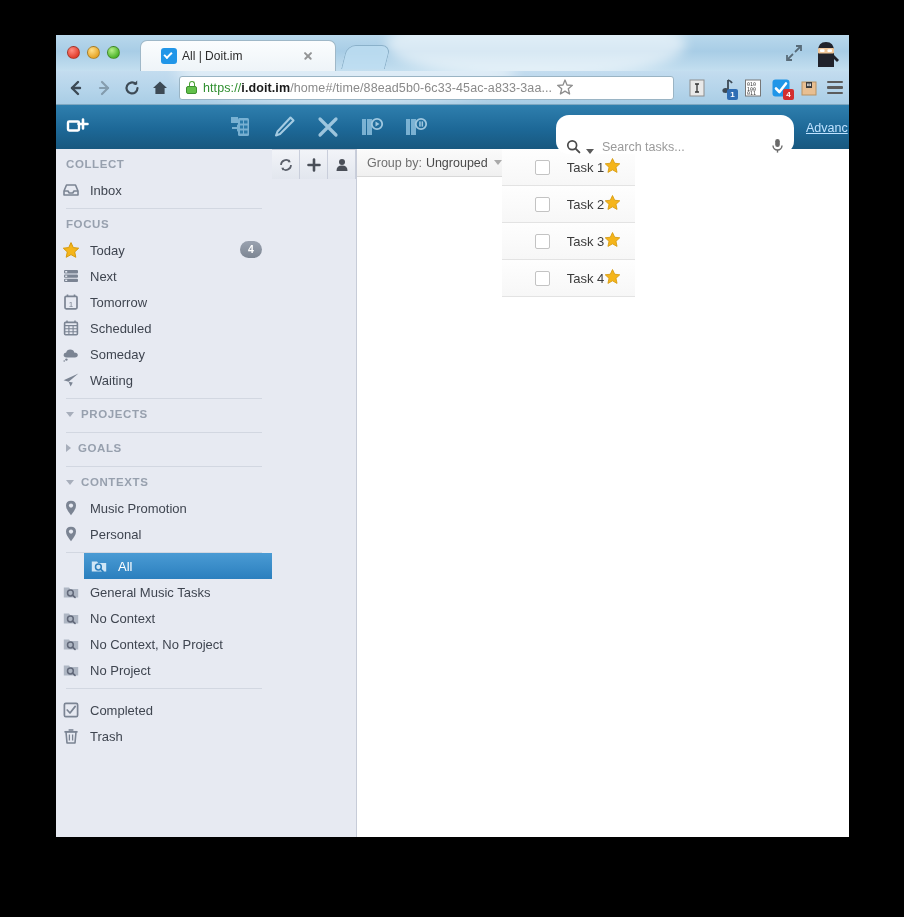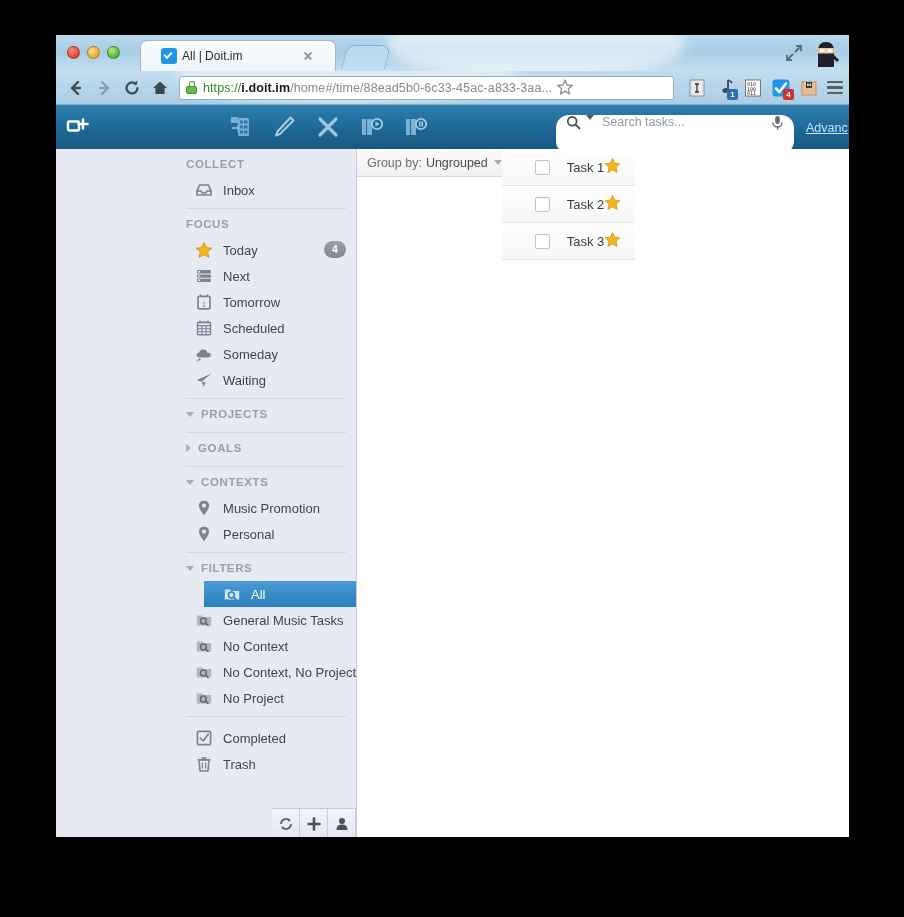--- a/index.html
+++ b/index.html
@@ -141,49 +141,49 @@
     background: linear-gradient(180deg,#2f7fae 0%, #1d6897 55%, #18587f 100%);
     display: flex; align-items: center; position: relative;
   }
   .tb-ico { width: 44px; height: 44px; display: flex; align-items: center; justify-content: center; flex:none; }
   .tb-gap { width: 118px; flex: none; }
 
   .search-wrap {
     position: absolute; left: 500px; top: 10px;
     width: 238px; height: 39px;
     background: #fff; border-radius: 13px;
-    display: flex; align-items: flex-start; padding: 0 10px;
+    display: flex; align-items: flex-end; padding: 0 10px;
   }
   .search-input-text { flex: 1; font-size: 12.5px; color: #9a9a9a; margin-left: 8px; }
   .adv-link {
     position: absolute; left: 750px; top: 16px;
     font-size: 12.5px; color: #bfe2ff; text-decoration: underline;
     white-space: nowrap;
   }
 
   .body-row { display: flex; height: 689px; }
 
   
   .sidebar {
     width: 301px; flex: none; background: #e7eaf2;
     border-right: 1px solid #c7ccd8;
-    display: flex; flex-direction: column; position: relative; align-items: flex-end;
+    display: flex; position: relative;
   }
   .sb-scroll { flex: 1; overflow: hidden; }
   .sec-head {
     font-size: 11.5px; font-weight: bold; color: #97a0ae;
     letter-spacing: .6px; padding: 9px 0 7px 10px;
     display: flex; align-items: center; gap: 7px;
   }
   .caret { width: 0; height: 0; flex: none; }
   .caret.down { border-left: 4.5px solid transparent; border-right: 4.5px solid transparent; border-top: 5px solid #a7aebb; }
   .caret.right { border-top: 4.5px solid transparent; border-bottom: 4.5px solid transparent; border-left: 5px solid #a7aebb; }
   .sb-item {
     height: 26px; display: flex; align-items: center;
-    padding-left: 17px; font-size: 13px; color: #3f4550; position: relative;
+    padding-left: 4px; font-size: 13px; color: #3f4550; position: relative;
   }
   .sb-item .ic { width: 22px; flex: none; display:flex; align-items:center; justify-content:center; margin-right: 8px; }
   .sb-item.sel { background: linear-gradient(180deg,#4a9bd4,#2b7fbe); color: #fff; margin-left: 28px; }
   .sb-badge {
     position: absolute; right: 10px; top: 4px;
     min-width: 22px; height: 17px; padding: 0 6px;
     background: linear-gradient(180deg,#9aa2b0,#7d8693);
     border-radius: 9px; color: #fff; font-size: 10.5px; font-weight: bold;
     line-height: 17px; text-align: center;
   }
@@ -537,24 +537,20 @@
               <div class="sb-item">
                 <span class="ic">
                   <svg width="18" height="18" viewBox="0 0 18 18">
                     <path d="M9 1.8 Q14 1.8 14 6.6 Q14 10.4 9 16.2 Q4 10.4 4 6.6 Q4 1.8 9 1.8 Z" fill="#7b8493"></path>
                     <circle cx="9" cy="6.6" r="2.1" fill="#e7eaf2"></circle>
                   </svg>
                 </span>
                 <span>Personal</span>
               </div>
               <div class="sb-div"></div>
-              <div class="sec-head">
-                <span class="caret down"></span>
-                <span>FILTERS</span>
-              </div>
               <div class="sb-item sel">
                 <span class="ic">
                   <svg width="18" height="18" viewBox="0 0 18 18">
                     <path d="M1.8 4.4 L7 4.4 L8.2 6 L16.2 6 L16.2 14.6 L1.8 14.6 Z" fill="#cfe6f6"></path>
                     <circle cx="8.4" cy="10" r="2.9" fill="none" stroke="#2b7fbe" stroke-width="1.5"></circle>
                     <path d="M10.6 12.2 L13 14.4" stroke="#2b7fbe" stroke-width="1.7" stroke-linecap="round"></path>
                   </svg>
                 </span>
                 <span>All</span>
               </div>
@@ -665,20 +661,27 @@
                     <path d="M9 1.6 L11.3 6.6 L16.7 7.2 L12.7 10.9 L13.8 16.3 L9 13.6 L4.2 16.3 L5.3 10.9 L1.3 7.2 L6.7 6.6 Z" fill="#f5b51a" stroke="#d69a0d" stroke-width=".9" stroke-linejoin="round"></path>
                   </svg></span>
               </div>
               <div class="task">
                 <span class="chk"></span>
                 <span class="task-title">Task 3</span>
                 <span class="task-star"><svg width="17" height="17" viewBox="0 0 18 18">
                     <path d="M9 1.6 L11.3 6.6 L16.7 7.2 L12.7 10.9 L13.8 16.3 L9 13.6 L4.2 16.3 L5.3 10.9 L1.3 7.2 L6.7 6.6 Z" fill="#f5b51a" stroke="#d69a0d" stroke-width=".9" stroke-linejoin="round"></path>
                   </svg></span>
               </div>
+              <div class="task">
+                <span class="chk"></span>
+                <span class="task-title">Task 4</span>
+                <span class="task-star"><svg width="17" height="17" viewBox="0 0 18 18">
+                    <path d="M9 1.6 L11.3 6.6 L16.7 7.2 L12.7 10.9 L13.8 16.3 L9 13.6 L4.2 16.3 L5.3 10.9 L1.3 7.2 L6.7 6.6 Z" fill="#f5b51a" stroke="#d69a0d" stroke-width=".9" stroke-linejoin="round"></path>
+                  </svg></span>
+              </div>
             </div>
         <div class="task-fill"></div>
         <div class="hscroll">
           <div class="hthumb"></div>
         </div>
       </div>
 
     </div>
   </div>
  </div>

